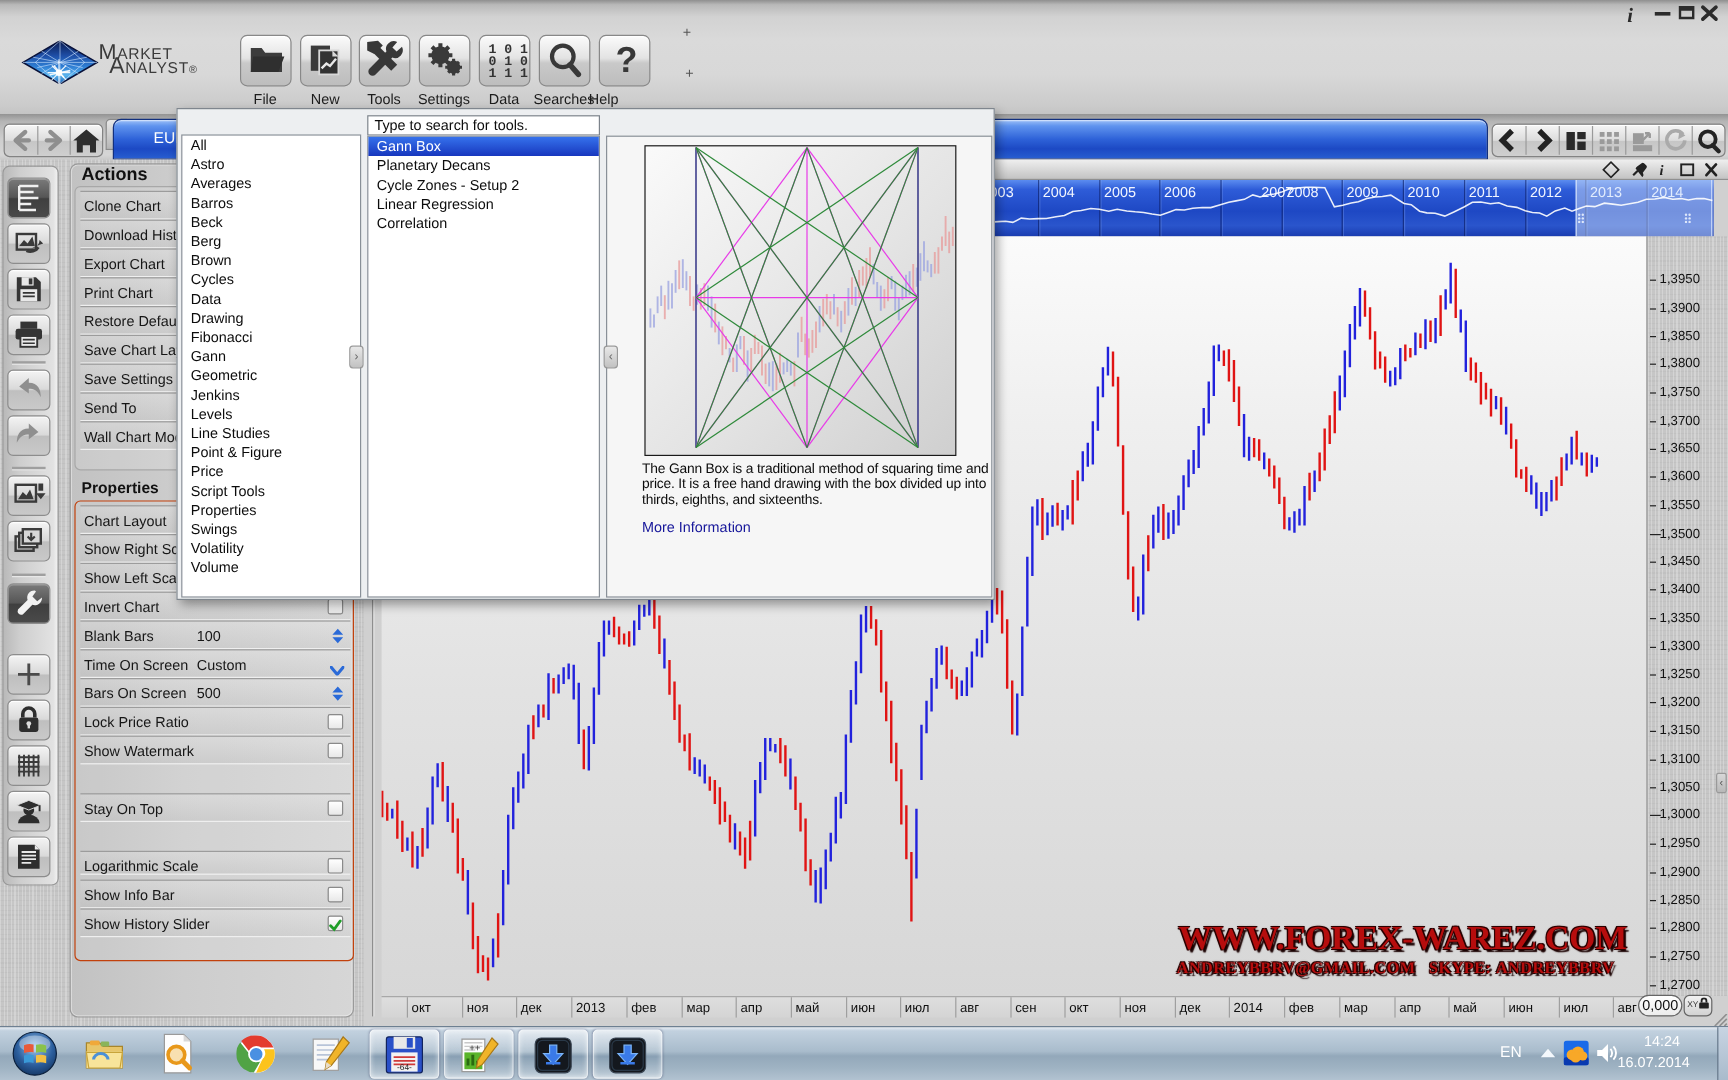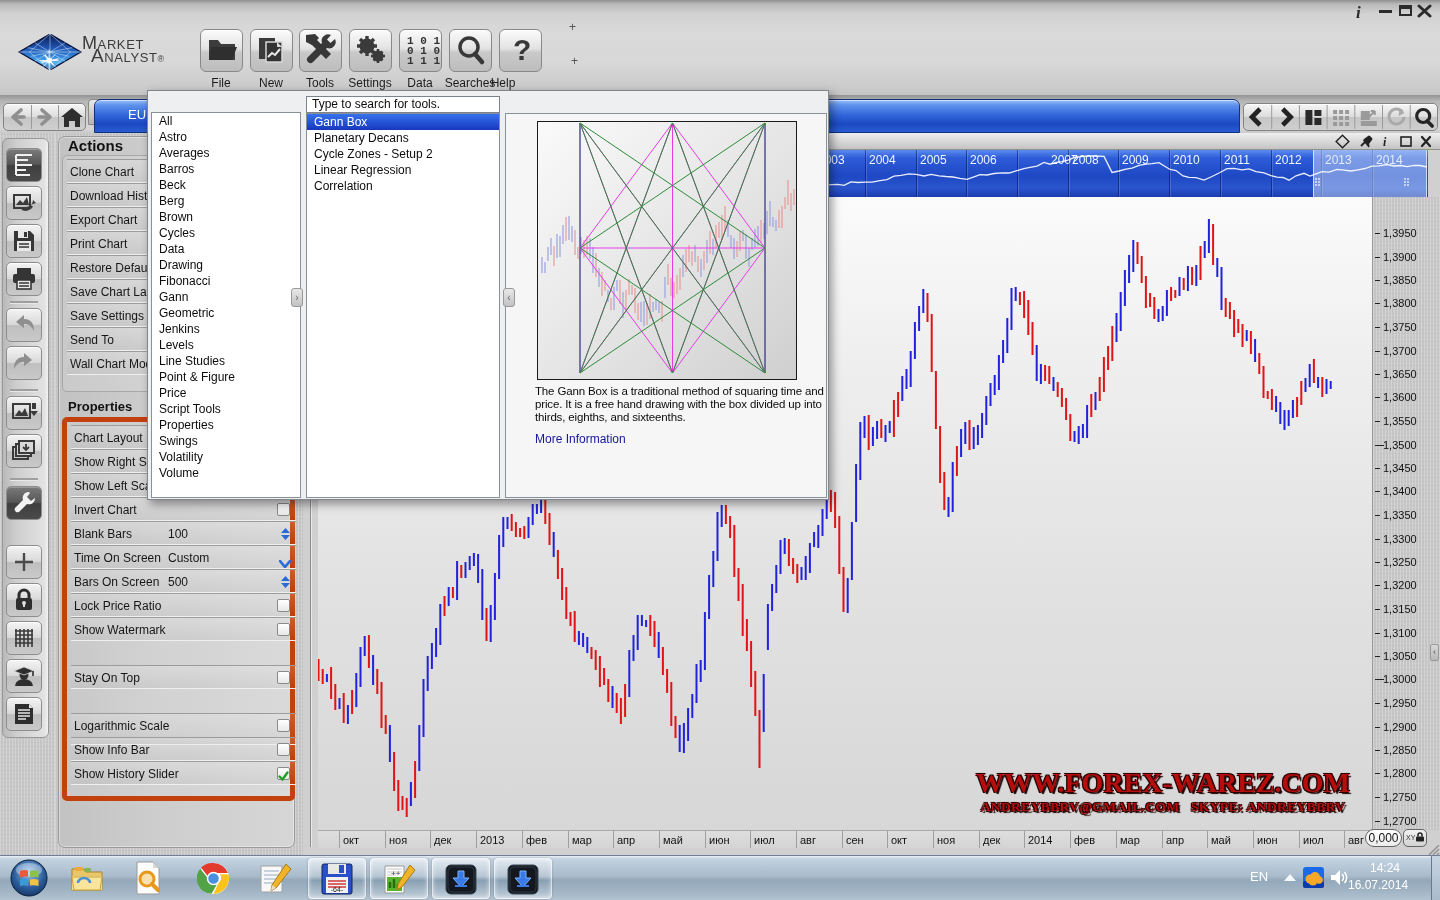--- a/index.html
+++ b/index.html
@@ -255,21 +255,21 @@
       </svg>
 <svg class="a" style="left:0;top:0" width="1124" height="47">
         <path d="M0 39.4 L6 38.7 L12 40.4 L19 38.3 L25 39.9 L31 39.2 L38 38.0 L44 39.6 L50 37.8 L56 39.2 L62 37.8 L69 37.8 L75 39.0 L81 40.4 L88 37.8 L94 38.1 L100 39.5 L106 40.5 L112 39.2 L119 38.4 L125 40.5 L131 37.1 L138 39.9 L144 37.8 L150 37.2 L156 37.1 L162 37.7 L169 39.5 L175 37.1 L181 38.5 L188 38.6 L194 37.6 L200 38.2 L206 36.3 L212 36.2 L219 36.6 L225 38.1 L231 37.1 L238 36.6 L244 37.4 L250 36.8 L256 36.2 L262 37.8 L269 37.3 L275 35.6 L281 36.6 L288 36.3 L294 37.5 L300 36.8 L306 35.1 L312 37.5 L319 34.3 L325 35.2 L331 36.3 L338 34.0 L344 35.1 L350 33.3 L356 35.5 L362 35.7 L369 34.9 L375 35.9 L381 33.7 L388 35.0 L394 34.5 L400 34.3 L406 34.0 L412 35.6 L418 36.2 L424 34.7 L430 35.6 L436 33.6 L442 36.1 L448 36.1 L454 37.6 L460 37.2 L466 35.5 L472 36.1 L479 37.4 L485 35.3 L491 37.1 L498 36.3 L504 36.4 L510 36.4 L516 38.2 L522 35.1 L528 34.7 L534 34.4 L540 35.3 L547 31.8 L554 32.5 L561 32.2 L568 32.1 L576 30.6 L583 29.6 L590 26.2 L597 25.4 L605 23.8 L612 24.4 L620 26.0 L627 24.4 L635 25.8 L642 26.5 L649 27.0 L656 28.4 L663 29.3 L670 26.9 L676 24.7 L683 25.0 L690 23.5 L698 22.9 L705 23.0 L713 20.7 L720 18.6 L726 17.4 L733 16.1 L740 12.4 L746 14.2 L752 12.5 L758 11.6 L764 10.1 L770 7.6 L777 6.6 L784 6.0 L790 6.0 L800 6.4 L808 22.4 L815 21.0 L822 19.1 L828 18.1 L835 15.4 L842 14.2 L848 13.7 L855 12.6 L866 19.5 L872 20.6 L879 26.0 L885 27.4 L892 27.7 L900 30.1 L908 26.5 L916 22.5 L923 18.6 L930 18.3 L938 19.8 L945 18.9 L952 21.6 L960 22.8 L967 25.6 L973 27.1 L979 27.5 L985 30.2 L992 25.8 L1000 23.3 L1006 26.0 L1012 23.8 L1018 21.7 L1025 22.2 L1033 19.3 L1040 20.1 L1047 21.0 L1054 19.8 L1061 18.5 L1068 16.1 L1075 15.9 L1083 14.5 L1090 16.0 L1097 15.5 L1103 16.7 L1110 15.4 L1116 15.5 L1123 17.0" stroke="rgba(255,255,255,.9)" stroke-width="1.3" fill="none"></path>
       </svg>
 </div>
 <div id="plot" class="a">
 <svg class="a" style="left:0;top:0" width="1054" height="633">
 <path d="M0.5 462V484M4.7 472V487M13.1 470V502M17.3 487V513M25.7 496V526M34.1 493V517M50.9 438V471M59.3 472V497M63.5 485V531M67.7 518V537M76.1 555V594M80.3 583V614M84.5 599V613M88.7 601V620M97.1 564V601M126.5 399V419M134.9 390V401M143.3 368V381M168.5 411V444M193.7 317V334M197.9 325V340M202.1 331V340M206.3 329V342M227.3 300V327M231.5 316V348M239.9 353V382M244.1 371V403M248.3 390V422M252.5 415V429M256.7 414V445M273.5 450V462M277.7 453V473M281.9 459V490M286.1 471V488M290.3 482V505M298.7 496V516M302.9 501V527M307.1 487V520M332.3 418V439M336.5 424V450M344.9 450V478M349.1 472V496M353.3 485V529M357.5 519V541M407.9 308V327M412.1 319V341M416.3 328V380M420.5 371V404M424.7 387V439M428.9 422V454M433.1 444V490M437.3 474V519M441.5 513V571M470.9 342V369M475.1 361V377M479.3 367V386M512.9 293V315M517.1 295V331M521.3 319V377M525.5 370V415M550.7 218V253M563.3 222V241M575.9 203V240M580.1 195V220M609.5 96V125M613.7 117V175M617.9 174V232M622.1 229V286M626.3 275V313M638.9 249V279M651.5 223V253M701.9 95V108M706.1 94V121M710.3 103V138M714.5 125V158M727.1 168V184M731.3 169V187M739.7 185V200M743.9 191V210M748.1 201V223M752.3 217V244M773.3 197V220M781.7 180V204M785.9 160V195M790.1 149V173M794.3 129V164M819.5 45V67M823.7 59V86M827.9 79V111M832.1 96V110M836.3 100V122M853.1 90V104M857.3 93V101M865.7 81V93M874.1 70V88M882.5 49V83M895.1 27V68M907.7 101V120M911.9 105V122M916.1 113V140M920.3 122V136M924.5 127V150M932.9 134V157M941.3 156V177M945.5 169V201M949.7 194V202M953.9 192V213M979.1 200V220M983.3 184V208M995.9 162V186M1004.3 180V200" stroke="#e01414" stroke-width="2" fill="none"></path>
 <path d="M8.9 477V485M21.5 501V512M29.9 508V527M38.3 476V510M42.5 450V490M46.7 439V459M55.1 458V488M71.9 528V565M92.9 585V609M101.3 528V574M105.5 482V540M109.7 459V494M113.9 446V472M118.1 431V460M122.3 407V448M130.7 390V409M139.1 364V403M147.5 365V381M151.7 359V373M155.9 356V369M160.1 357V386M164.3 372V423M172.7 408V445M176.9 376V423M181.1 338V382M185.3 320V350M189.5 320V332M210.5 320V341M214.7 307V328M218.9 307V317M223.1 297V316M235.7 335V360M260.9 434V448M265.1 436V450M269.3 440V456M294.5 489V511M311.3 453V500M315.5 438V464M319.7 418V453M323.9 418V429M328.1 423V430M340.7 435V461M361.7 528V555M365.9 526V556M370.1 511V544M374.3 497V521M378.5 467V506M382.7 463V485M386.9 415V473M391.1 378V422M395.3 354V390M399.5 315V364M403.7 308V330M445.7 477V535M449.9 407V453M454.1 387V414M458.3 368V396M462.5 343V377M466.7 341V357M483.5 370V383M487.7 359V383M491.9 346V376M496.1 335V350M500.3 328V351M504.5 312V339M508.7 299V322M529.7 381V416M533.9 325V383M538.1 267V325M542.3 225V283M546.5 219V241M554.9 230V249M559.1 224V242M567.5 228V245M571.7 224V236M584.3 179V204M588.5 172V192M592.7 154V190M596.9 125V162M601.1 109V134M605.3 92V116M630.5 300V320M634.7 265V315M643.1 232V260M647.3 225V247M655.7 230V252M659.9 228V248M664.1 216V241M668.3 199V228M672.5 186V209M676.7 178V198M680.9 158V193M685.1 143V166M689.3 121V156M693.5 91V133M697.7 90V104M718.7 148V184M722.9 167V187M735.5 180V194M756.5 234V245M760.7 229V247M764.9 227V241M769.1 208V241M777.5 195V213M798.5 116V145M802.7 95V134M806.9 73V109M811.1 58V86M815.3 43V75M840.5 112V125M844.7 109V124M848.9 93V119M861.5 80V99M869.9 69V94M878.3 68V89M886.7 44V61M890.9 22V56M899.3 61V80M903.5 70V113M928.7 133V144M937.1 142V165M958.1 199V215M962.3 205V227M966.5 213V233M970.7 213V229M974.9 203V221M987.5 181V195M991.7 167V190M1000.1 180V191M1008.5 182V197M1012.7 184V192" stroke="#2222dc" stroke-width="2" fill="none"></path>
 </svg>
-<div class="a wm1" style="left:652px;top:570px;width:386px;text-align:center;font-size:28px;white-space:nowrap">WWW.FOREX-WAREZ.COM</div>
+<div class="a wm1" style="left:652px;top:570px;width:386px;text-align:right;font-size:28px;white-space:nowrap">WWW.FOREX-WAREZ.COM</div>
 <div class="a wm1" style="left:652px;top:602px;width:386px;text-align:center;font-size:13.5px;white-space:nowrap;letter-spacing:.4px">ANDREYBBRV@GMAIL.COM&nbsp;&nbsp;&nbsp;SKYPE:&nbsp;ANDREYBBRV</div>
 </div>
 <div id="pscale" class="a sbtex">
 <div class="ptick" style="top:36px;width:5px"></div>
 <div class="pl" style="top:30px">1,3950</div>
 <div class="ptick" style="top:60px;width:5px"></div>
 <div class="pl" style="top:54px">1,3900</div>
 <div class="ptick" style="top:83px;width:5px"></div>
 <div class="pl" style="top:77px">1,3850</div>
 <div class="ptick" style="top:106px;width:5px"></div>
@@ -460,21 +460,21 @@
 <div class="act" style="top:27px">Download History</div>
 <div class="act" style="top:51px">Export Chart</div>
 <div class="act" style="top:75px">Print Chart</div>
 <div class="act" style="top:99px">Restore Defaults</div>
 <div class="act" style="top:123px">Save Chart Layout</div>
 <div class="act" style="top:147px">Save Settings as Default</div>
 <div class="act" style="top:171px">Send To</div>
 <div class="act" style="top:195px">Wall Chart Mode</div>
 </div>
 <div class="a" style="left:68px;top:399px;font-size:13px;font-weight:bold;color:#111">Properties</div>
-<div class="a" style="left:62px;top:417px;width:233px;height:384px;border:5px solid #c2410c;border-radius:5px;background:rgba(255,255,255,.10)">
+<div class="a" style="left:62px;top:417px;width:233px;height:384px;border:1px solid #c2410c;border-radius:5px;background:rgba(255,255,255,.10)">
 <div style="position:absolute;left:4px;top:3px;width:225px;height:24px;border-bottom:1px solid #efefef;border-top:1px solid #9c9c9c;background:linear-gradient(180deg,rgba(255,255,255,.14),rgba(0,0,0,.03))">
 <div class="ptxt" style="top:5px">Chart Layout</div>
 <div class="cb" style="right:6px;top:5px"></div>
 </div>
 <div style="position:absolute;left:4px;top:27px;width:225px;height:24px;border-bottom:1px solid #efefef;border-top:1px solid #9c9c9c;background:linear-gradient(180deg,rgba(255,255,255,.14),rgba(0,0,0,.03))">
 <div class="ptxt" style="top:5px">Show Right Scale</div>
 <div class="cb" style="right:6px;top:5px"></div>
 </div>
 <div style="position:absolute;left:4px;top:51px;width:225px;height:24px;border-bottom:1px solid #efefef;border-top:1px solid #9c9c9c;background:linear-gradient(180deg,rgba(255,255,255,.14),rgba(0,0,0,.03))">
 <div class="ptxt" style="top:5px">Show Left Scale</div>
@@ -510,21 +510,21 @@
 <div class="cb" style="right:6px;top:5px"></div>
 </div>
 <div style="position:absolute;left:4px;top:195px;width:225px;height:24px;border-bottom:1px solid #efefef;border-top:1px solid #9c9c9c;background:linear-gradient(180deg,rgba(255,255,255,.14),rgba(0,0,0,.03))">
 <div class="ptxt" style="top:5px">Show Watermark</div>
 <div class="cb" style="right:6px;top:5px"></div>
 </div>
 <div style="position:absolute;left:4px;top:243px;width:225px;height:24px;border-bottom:1px solid #efefef;border-top:1px solid #9c9c9c;background:linear-gradient(180deg,rgba(255,255,255,.14),rgba(0,0,0,.03))">
 <div class="ptxt" style="top:5px">Stay On Top</div>
 <div class="cb" style="right:6px;top:5px"></div>
 </div>
-<div style="position:absolute;left:4px;top:291px;width:225px;height:32px;border-bottom:1px solid #efefef;border-top:1px solid #9c9c9c;background:linear-gradient(180deg,rgba(255,255,255,.14),rgba(0,0,0,.03))">
+<div style="position:absolute;left:4px;top:291px;width:225px;height:20px;border-bottom:1px solid #efefef;border-top:1px solid #9c9c9c;background:linear-gradient(180deg,rgba(255,255,255,.14),rgba(0,0,0,.03))">
 <div class="ptxt" style="top:5px">Logarithmic Scale</div>
 <div class="cb" style="right:6px;top:5px"></div>
 </div>
 <div style="position:absolute;left:4px;top:315px;width:225px;height:24px;border-bottom:1px solid #efefef;border-top:1px solid #9c9c9c;background:linear-gradient(180deg,rgba(255,255,255,.14),rgba(0,0,0,.03))">
 <div class="ptxt" style="top:5px">Show Info Bar</div>
 <div class="cb" style="right:6px;top:5px"></div>
 </div>
 <div style="position:absolute;left:4px;top:339px;width:225px;height:24px;border-bottom:1px solid #efefef;border-top:1px solid #9c9c9c;background:linear-gradient(180deg,rgba(255,255,255,.14),rgba(0,0,0,.03))">
 <div class="ptxt" style="top:5px">Show History Slider</div>
 <div class="cb" style="right:6px;top:5px"><svg width="11" height="11" viewBox="0 0 11 11">

